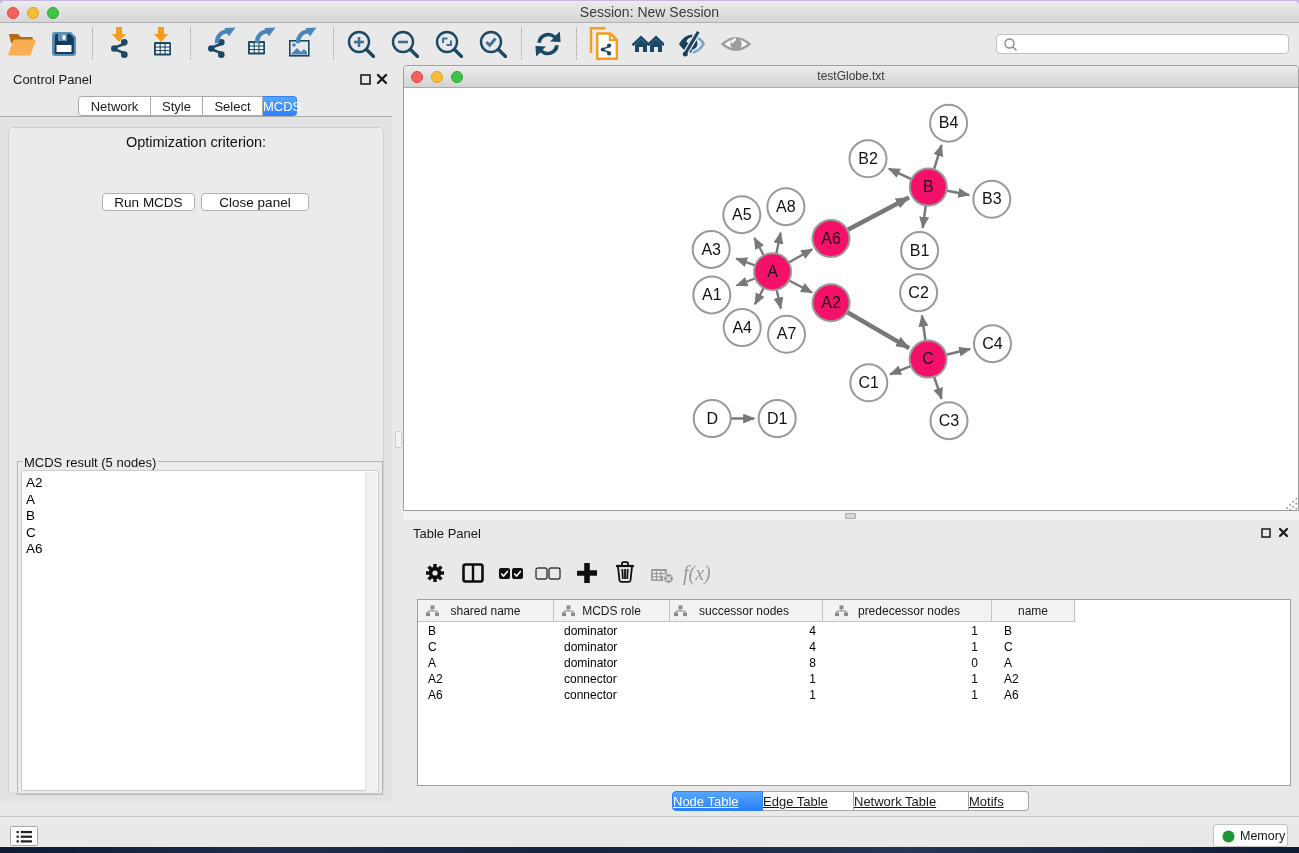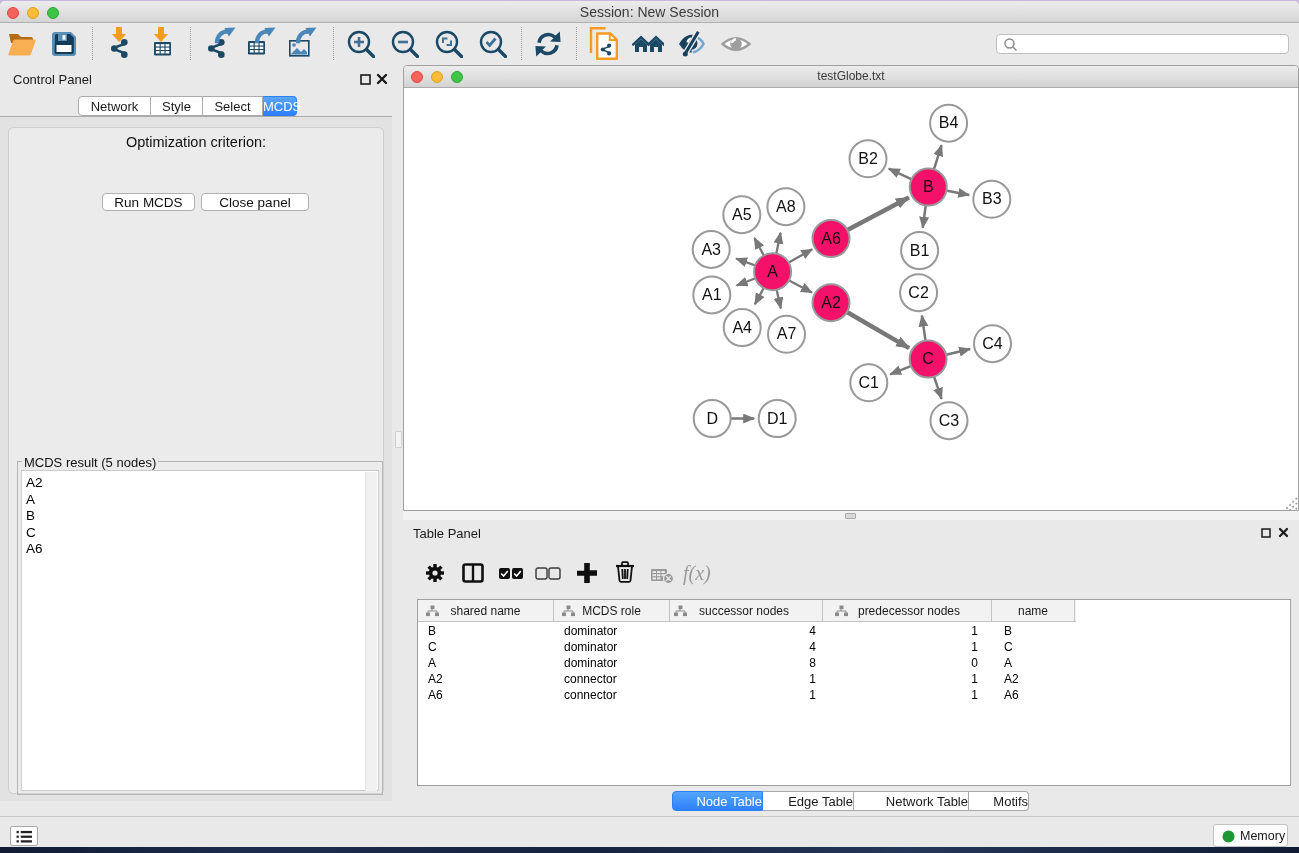--- a/index.html
+++ b/index.html
@@ -40,21 +40,21 @@
 #tpanel { position:absolute; left:403px; top:519px; width:896px; height:296px; background:#e9e9e9; }
 #tpanel .title { position:absolute; left:10px; top:6px; font-size:13px; color:#1a1a1a; }
 #ttool { position:absolute; left:14px; top:34px; width:868px; height:40px; }
 #tablebox { position:absolute; left:14px; top:79px; width:874px; height:187px; background:#fff; border:1px solid #9f9f9f; }
 #thead { position:absolute; left:0; top:0; height:22px; width:658px; background:#f2f2f2; border-bottom:1px solid #c4c4c4; }
 .th { position:absolute; top:0; height:22px; border-right:1px solid #c4c4c4; font-size:12px; color:#1a1a1a; }
 .th span { position:absolute; width:100%; text-align:center; top:4px; }
 .trow { position:absolute; font-size:12px; color:#000; height:16px; }
 .tabs2 { position:absolute; top:271px; left:269px; height:20px; }
 .tab2 { position:absolute; top:0; height:20px; background:#fff; border:1px solid #a8a8a8;
-  font-size:13px; text-align:right; color:#1a1a1a; line-height:19px; }
+  font-size:13px; text-align:left; color:#1a1a1a; line-height:19px;text-decoration:underline; }
 .tab2.sel { background:linear-gradient(#55a5fd,#2c80fb); color:#fff; border-color:#2c80fb; }
 
 #statusbar { position:absolute; left:0; top:815px; width:1299px; height:32px; background:#e9e9e9; border-top:1px solid #c6c6c6; }
 #memb { position:absolute; right:11px; top:7px; width:75px; height:23px; background:#fcfcfc;
   border:1px solid #c2c2c2; border-radius:3px; font-size:12px; color:#1a1a1a; }
 #deskbot { position:absolute; left:0; top:847px; width:1299px; height:6px;
   background:linear-gradient(90deg,#101b33,#1d2c4e 20%,#16233f 45%,#243659 70%,#101b33); }
 svg { display:block; }
 </style>
 </head>

